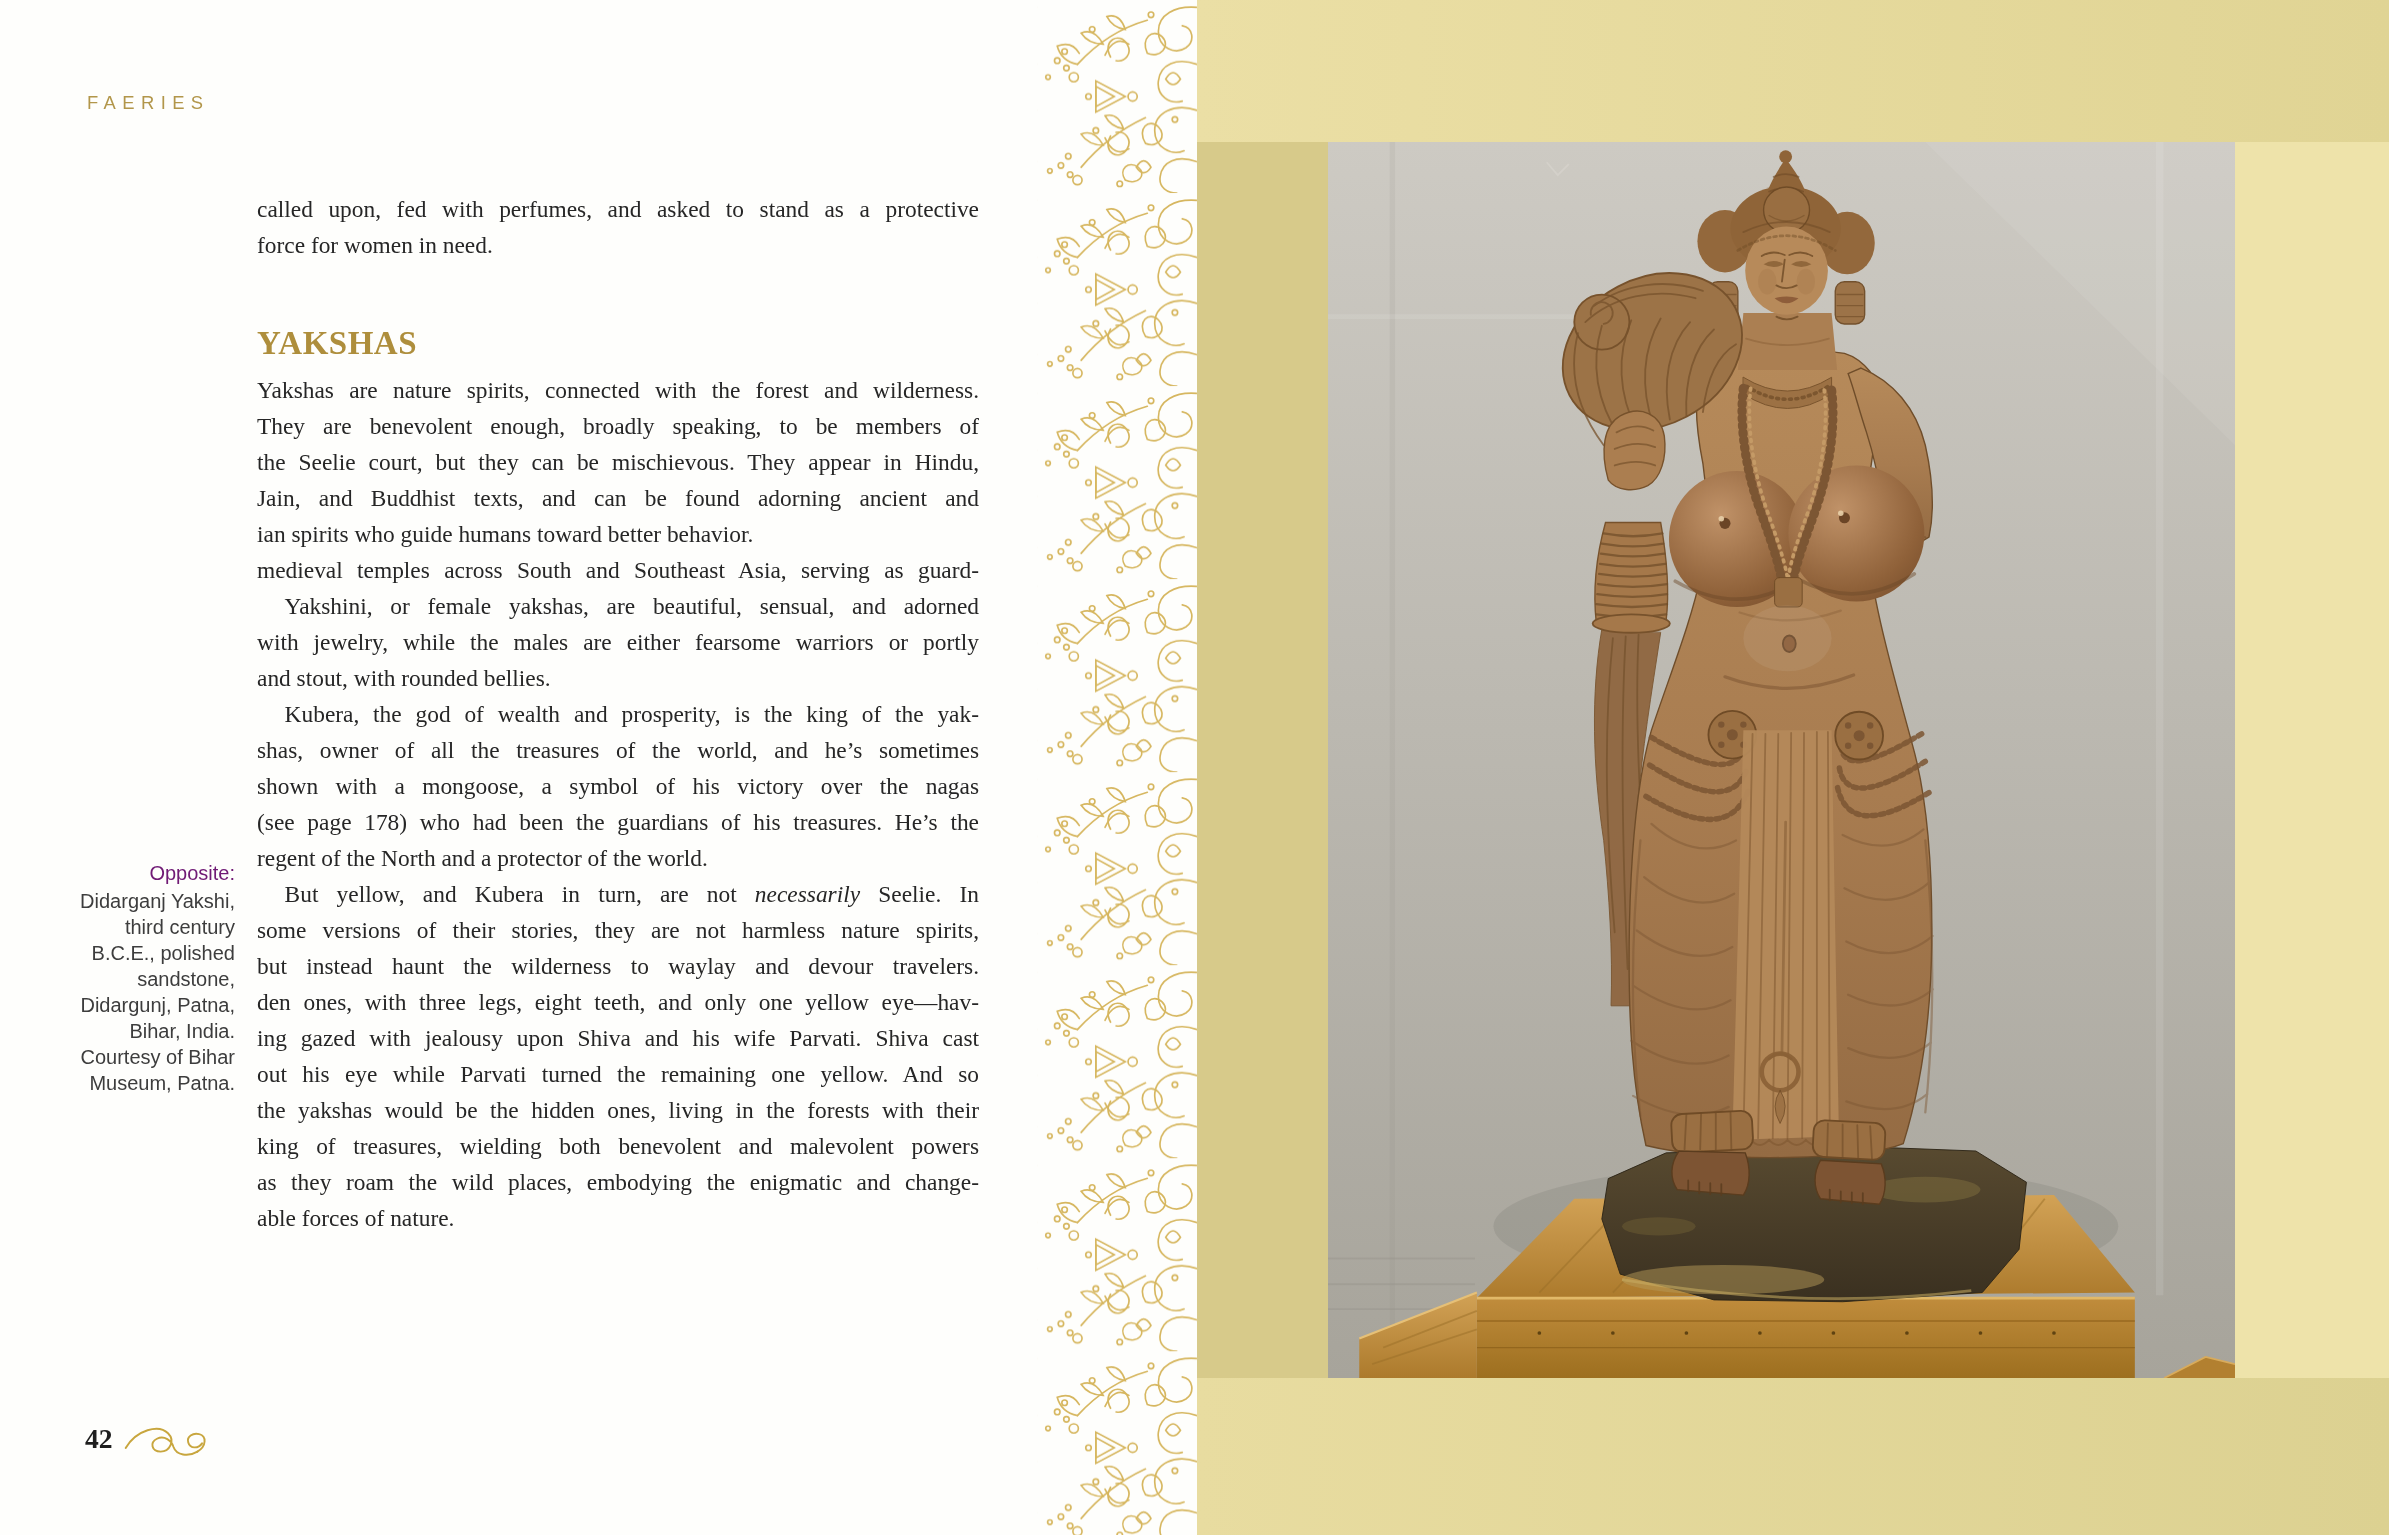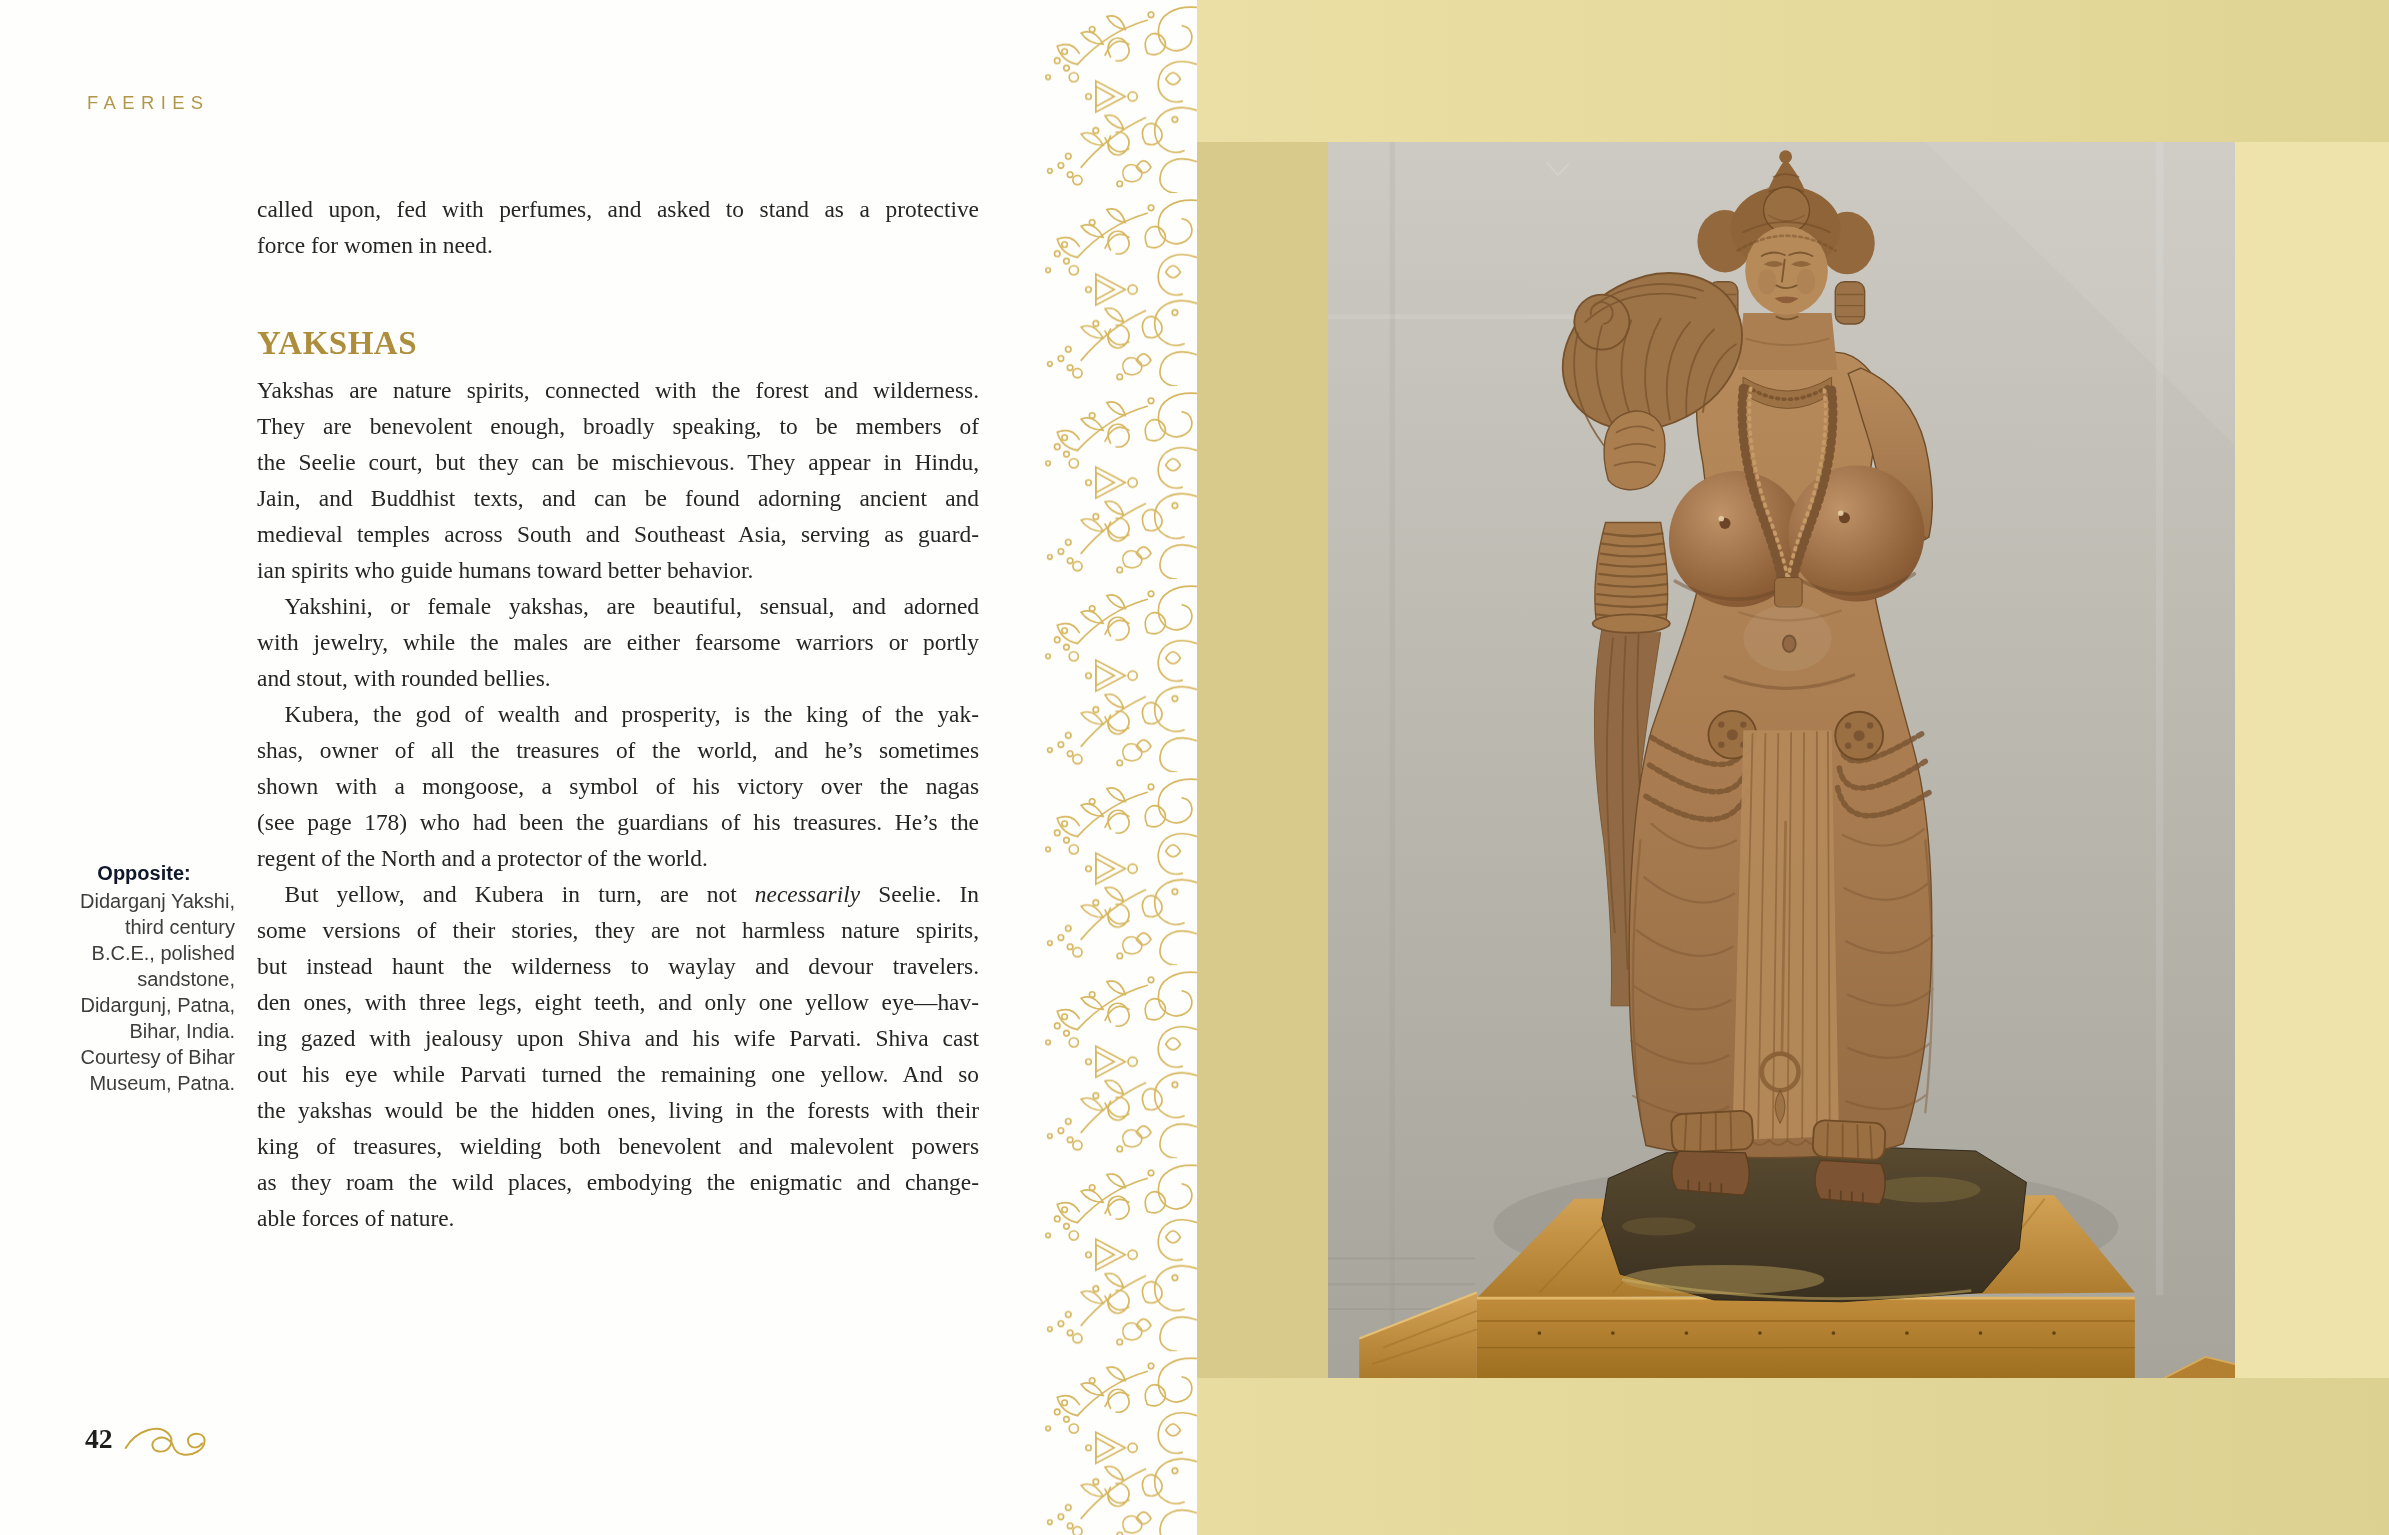--- a/index.html
+++ b/index.html
@@ -15,21 +15,21 @@
   #body-col{left:257px;top:191px;width:722px;color:#262626;}
   .line{height:36px;line-height:36px;font-size:23.4px;text-align:justify;text-align-last:justify;overflow:hidden;}
   .line.last{text-align-last:left;}
   .para.indent .line:first-child{text-indent:27.6px;}
   .line em{}
   #section-heading{margin-top:57px;height:46px;line-height:46px;font-size:33px;
     font-weight:700;color:#ae8e3c;letter-spacing:0.5px;}
   #body-paragraphs{margin-top:5.5px;}
   #margin-caption{left:53px;top:860px;width:182px;text-align:right;
     font-family:"Liberation Sans",sans-serif;font-size:20px;line-height:26px;color:#3d3d3d;}
-  #caption-label{color:#0f172a;font-weight:700;line-height:27.6px;text-align:center;}
+  #caption-label{color:#701a75;font-weight:400;line-height:27.6px;}
   #folio{left:85px;top:1423px;font-size:27.6px;font-weight:700;color:#1e1e1e;}
   #flourish{left:122px;top:1422px;}
 
   
   #lace{left:1037px;top:0;width:160px;height:1536px;background:#fefefc;}
 
   
   #right-page{left:1197px;top:0;width:1193px;height:1536px;background:#e6da9c;}
   #rp-top{left:1197px;top:0;width:1193px;height:142px;
     background:linear-gradient(to right,#ebdfa5,#e0d494);}
@@ -54,22 +54,22 @@
             <div class="line last">force for women in need.</div>
           </div>
         </div>
       <div id="section-heading">YAKSHAS</div>
       <div id="body-paragraphs">
           <div class="para">
             <div class="line">Yakshas are nature spirits, connected with the forest and wilderness.</div>
             <div class="line">They are benevolent enough, broadly speaking, to be members of</div>
             <div class="line">the Seelie court, but they can be mischievous. They appear in Hindu,</div>
             <div class="line">Jain, and Buddhist texts, and can be found adorning ancient and</div>
+            <div class="line last">ian spirits who guide humans toward better behavior.</div>
             <div class="line">medieval temples across South and Southeast Asia, serving as guard-</div>
-            <div class="line last">ian spirits who guide humans toward better behavior.</div>
           </div>
           <div class="para indent">
             <div class="line">Yakshini, or female yakshas, are beautiful, sensual, and adorned</div>
             <div class="line">with jewelry, while the males are either fearsome warriors or portly</div>
             <div class="line last">and stout, with rounded bellies.</div>
           </div>
           <div class="para indent">
             <div class="line">Kubera, the god of wealth and prosperity, is the king of the yak-</div>
             <div class="line">shas, owner of all the treasures of the world, and he’s sometimes</div>
             <div class="line">shown with a mongoose, a symbol of his victory over the nagas</div>

